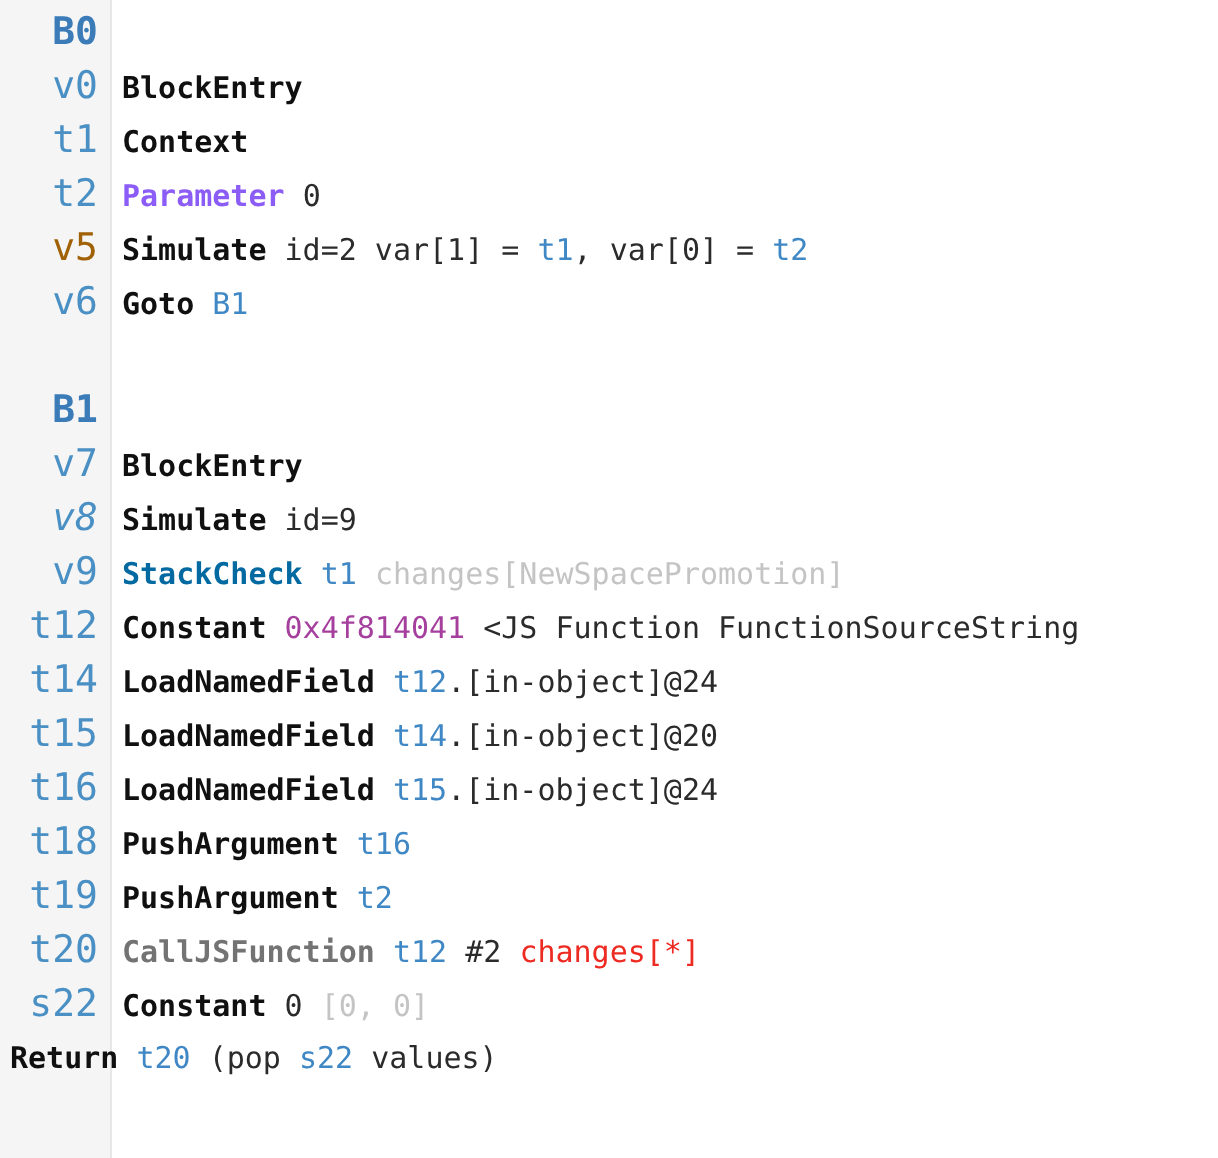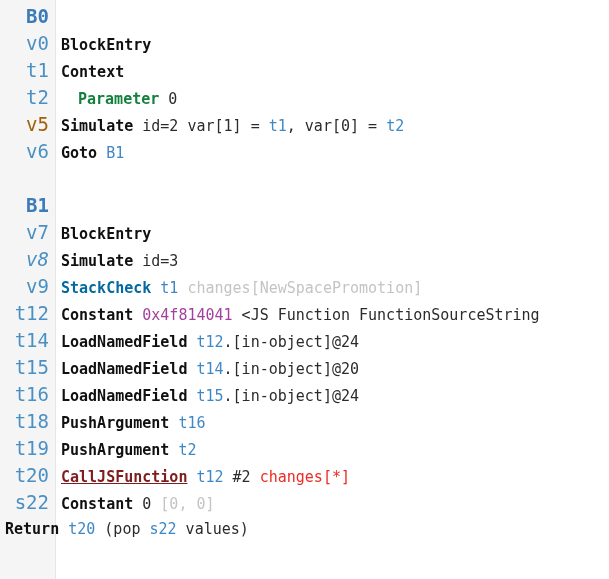--- a/index.html
+++ b/index.html
@@ -94,21 +94,21 @@
       <div class="ir-line">
         <span class="gutter" style="color: rgb(74, 144, 196); flex-basis: 56px; width: 56px;">v0</span>
         <span class="code"><span class="op" style="color: rgb(16, 16, 16);">BlockEntry</span></span>
       </div>
       <div class="ir-line">
         <span class="gutter" style="color: rgb(74, 144, 196); flex-basis: 56px; width: 56px;">t1</span>
         <span class="code"><span class="op" style="color: rgb(16, 16, 16);">Context</span></span>
       </div>
       <div class="ir-line">
         <span class="gutter" style="color: rgb(74, 144, 196); flex-basis: 56px; width: 56px;">t2</span>
-        <span class="code"><span class="op" style="color: #15803d; margin-left: 17px;">Parameter</span><span class="plain"> </span><span class="plain">0</span></span>
+        <span class="code"><span class="op" style="color: #8b5cf6;">Parameter</span><span class="plain"> </span><span class="plain">0</span></span>
       </div>
       <div class="ir-line">
         <span class="gutter" style="color: #a16207; flex-basis: 56px; width: 56px;">v5</span>
         <span class="code"><span class="op" style="color: rgb(16, 16, 16);">Simulate</span><span class="plain"> id=2 var[1] = </span><span class="ref" style="color: rgb(63, 136, 197);">t1</span><span class="plain">, var[0] = </span><span class="ref" style="color: rgb(63, 136, 197);">t2</span></span>
       </div>
       <div class="ir-line">
         <span class="gutter" style="color: rgb(74, 144, 196); flex-basis: 56px; width: 56px;">v6</span>
         <span class="code"><span class="op" style="color: rgb(16, 16, 16);">Goto</span><span class="plain"> </span><span class="blockref" style="color: rgb(63, 136, 197);">B1</span></span>
       </div>
       <div class="ir-line">
@@ -118,21 +118,21 @@
       <div class="ir-line">
         <span class="gutter block-id" style="color: rgb(59, 124, 184); flex-basis: 56px; width: 56px;">B1</span>
         <span class="code"></span>
       </div>
       <div class="ir-line">
         <span class="gutter" style="color: rgb(74, 144, 196); flex-basis: 56px; width: 56px;">v7</span>
         <span class="code"><span class="op" style="color: rgb(16, 16, 16);">BlockEntry</span></span>
       </div>
       <div class="ir-line">
         <span class="gutter" style="color: rgb(74, 144, 196); flex-basis: 56px; width: 56px; font-style: italic;">v8</span>
-        <span class="code"><span class="op" style="color: rgb(16, 16, 16);">Simulate</span><span class="plain"> id=3</span></span>
+        <span class="code"><span class="op" style="color: rgb(16, 16, 16);">Simulate</span><span class="plain"> id=9</span></span>
       </div>
       <div class="ir-line">
         <span class="gutter" style="color: rgb(74, 144, 196); flex-basis: 56px; width: 56px;">v9</span>
         <span class="code"><span class="op" style="color: #0369a1;">StackCheck</span><span class="plain"> </span><span class="ref" style="color: rgb(63, 136, 197);">t1</span><span class="plain"> </span><span class="gray" style="color: rgb(196, 196, 196);">changes[NewSpacePromotion]</span></span>
       </div>
       <div class="ir-line">
         <span class="gutter" style="color: rgb(74, 144, 196); flex-basis: 56px; width: 56px;">t12</span>
         <span class="code"><span class="op" style="color: rgb(16, 16, 16);">Constant</span><span class="plain"> </span><span class="hexconst" style="color: rgb(165, 63, 158);">0x4f814041</span><span class="plain"> &lt;JS Function FunctionSourceString</span></span>
       </div>
       <div class="ir-line">
@@ -150,21 +150,21 @@
       <div class="ir-line">
         <span class="gutter" style="color: rgb(74, 144, 196); flex-basis: 56px; width: 56px;">t18</span>
         <span class="code"><span class="op" style="color: rgb(16, 16, 16);">PushArgument</span><span class="plain"> </span><span class="ref" style="color: rgb(63, 136, 197);">t16</span></span>
       </div>
       <div class="ir-line">
         <span class="gutter" style="color: rgb(74, 144, 196); flex-basis: 56px; width: 56px;">t19</span>
         <span class="code"><span class="op" style="color: rgb(16, 16, 16);">PushArgument</span><span class="plain"> </span><span class="ref" style="color: rgb(63, 136, 197);">t2</span></span>
       </div>
       <div class="ir-line">
         <span class="gutter" style="color: rgb(74, 144, 196); flex-basis: 56px; width: 56px;">t20</span>
-        <span class="code"><span class="op" style="color: #7f1d1d; text-decoration: underline;">CallJSFunction</span><span class="plain"> </span><span class="ref" style="color: rgb(63, 136, 197);">t12</span><span class="plain"> #2 </span><span class="red" style="color: rgb(238, 43, 34);">changes[*]</span></span>
+        <span class="code"><span class="op" style="color: #737373;">CallJSFunction</span><span class="plain"> </span><span class="ref" style="color: rgb(63, 136, 197);">t12</span><span class="plain"> #2 </span><span class="red" style="color: rgb(238, 43, 34);">changes[*]</span></span>
       </div>
       <div class="ir-line">
         <span class="gutter" style="color: rgb(74, 144, 196); flex-basis: 56px; width: 56px;">s22</span>
         <span class="code"><span class="op" style="color: rgb(16, 16, 16);">Constant</span><span class="plain"> 0  </span><span class="gray" style="color: rgb(196, 196, 196);">[0, 0]</span></span>
       </div>
       <div class="ir-line">
         <span class="code"><span class="op" style="color: rgb(16, 16, 16);">Return</span><span class="plain"> </span><span class="ref" style="color: rgb(63, 136, 197);">t20</span><span class="plain"> (pop </span><span class="ref" style="color: rgb(63, 136, 197);">s22</span><span class="plain"> values)</span></span>
       </div>
     </div>
 </div>

